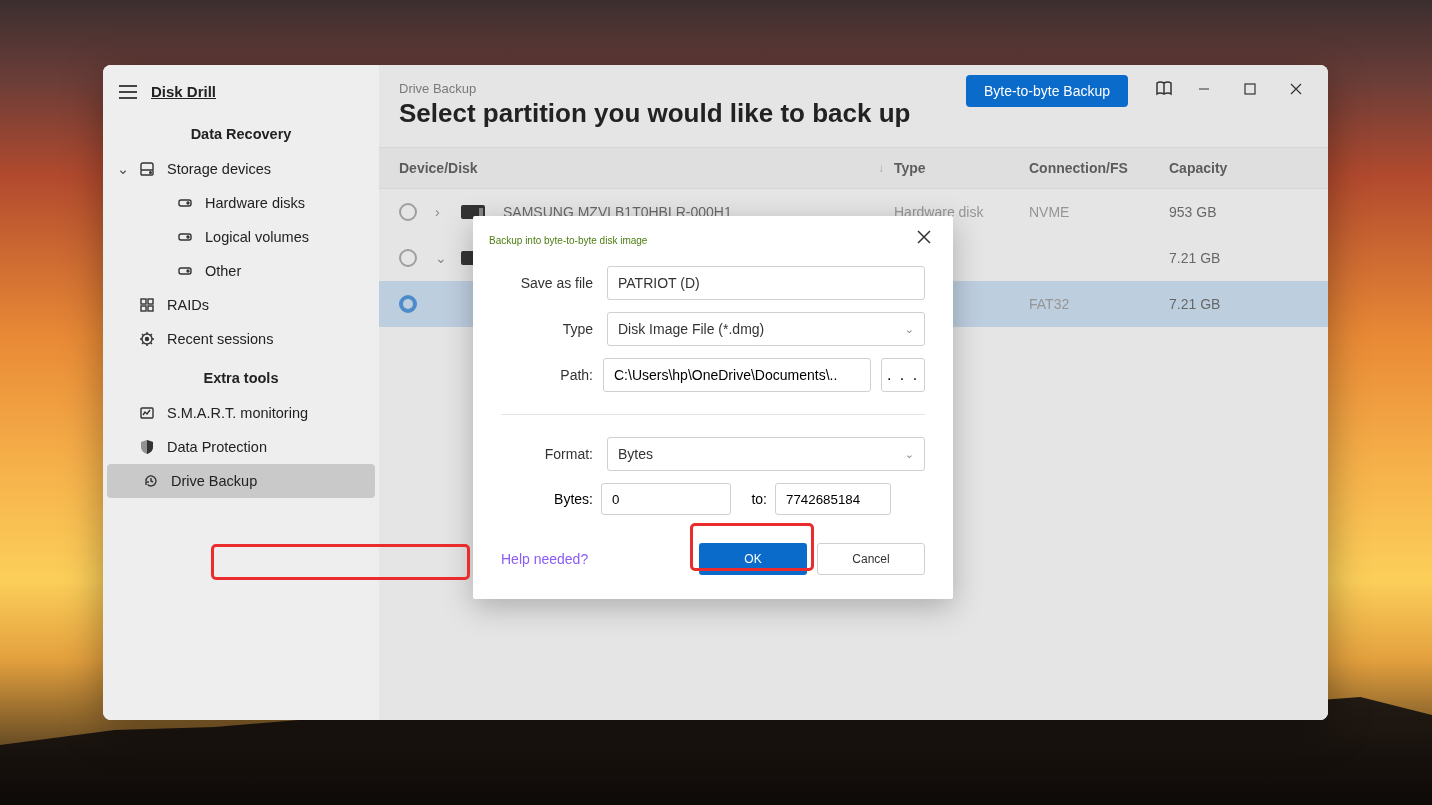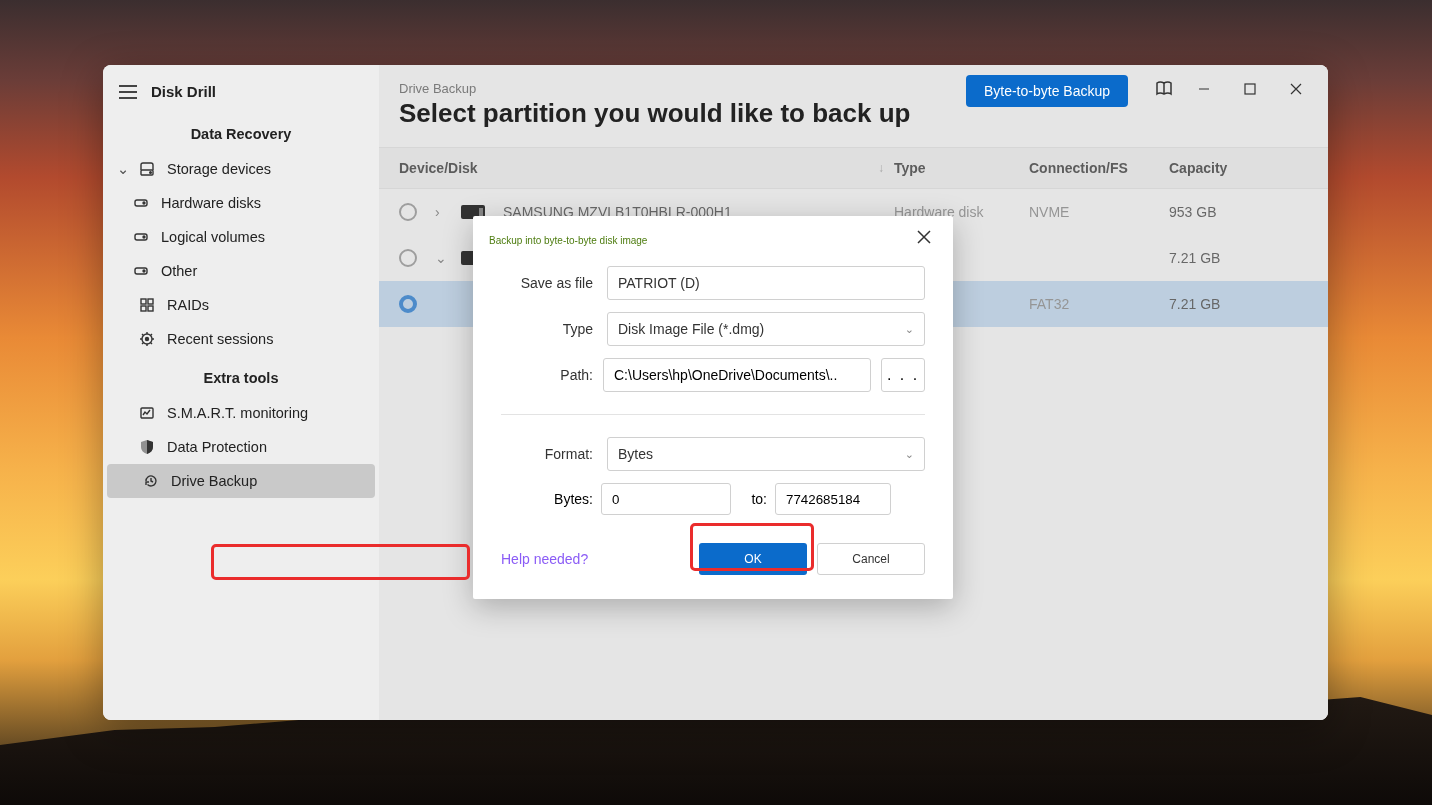--- a/index.html
+++ b/index.html
@@ -16,27 +16,27 @@
   .window {
     position: absolute; left: 103px; top: 65px; width: 1225px; height: 655px;
     background: #f5f5f5; border-radius: 8px; display: flex; overflow: hidden;
     box-shadow: 0 10px 40px rgba(0,0,0,.35);
   }
   
   .sidebar { width: 276px; background: #eeeeee; padding-top: 12px; }
   .side-top { display: flex; align-items: center; gap: 14px; padding: 6px 16px 12px; }
   .hamburger { width: 18px; height: 14px; display: flex; flex-direction: column; justify-content: space-between; cursor: pointer;}
   .hamburger span { height: 2px; background: #444; }
-  .app-title { font-size: 15px; font-weight: 600; color: #222; }
+  .app-title { font-size: 15px; font-weight: 600; color: #222; text-decoration: underline; }
   .side-section { font-weight: 600; color: #222; font-size: 14.5px; padding: 14px 20px 10px; text-align: center; }
   .side-item {
     display: flex; align-items: center; gap: 12px; padding: 9px 0 9px 36px;
     font-size: 14.5px; color: #222; cursor: pointer;
   }
-  .side-item.level2 { padding-left: 30px; }
+  .side-item.level2 { padding-left: 74px; }
   .side-item.selected {
     background: #c9c9c9; border-radius: 4px; margin: 0 4px;
   }
   .side-icon { width: 16px; height: 16px; flex-shrink:0; display:inline-flex; align-items:center; justify-content:center; color:#333; }
   .chev { width:10px; text-align:center; color:#555; margin-left:-22px; margin-right:0; }
   .highlight-box {
     position:absolute; border:3px solid #ea2c2c; border-radius:5px; pointer-events:none;
   }
   
   .main { flex:1; background:#f5f5f5; position:relative; display:flex; flex-direction:column; }

